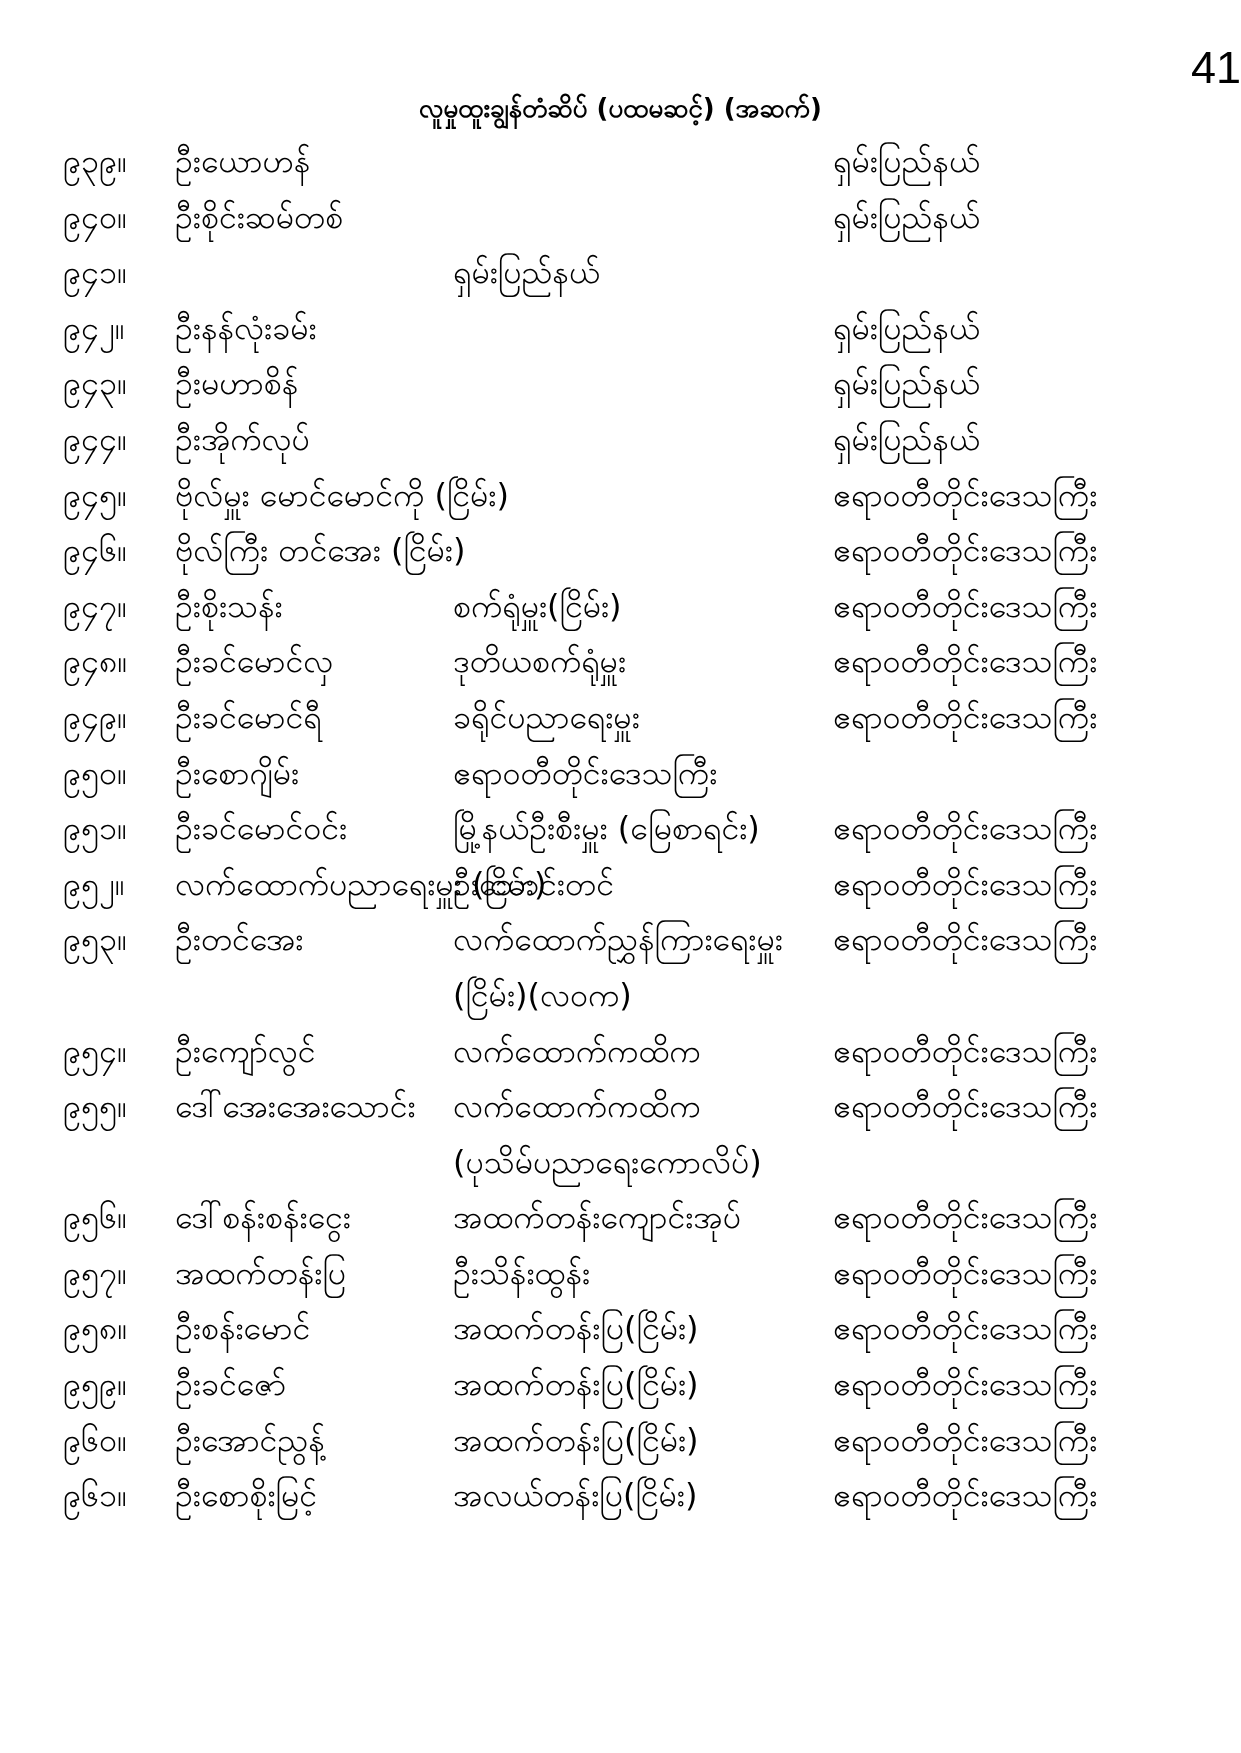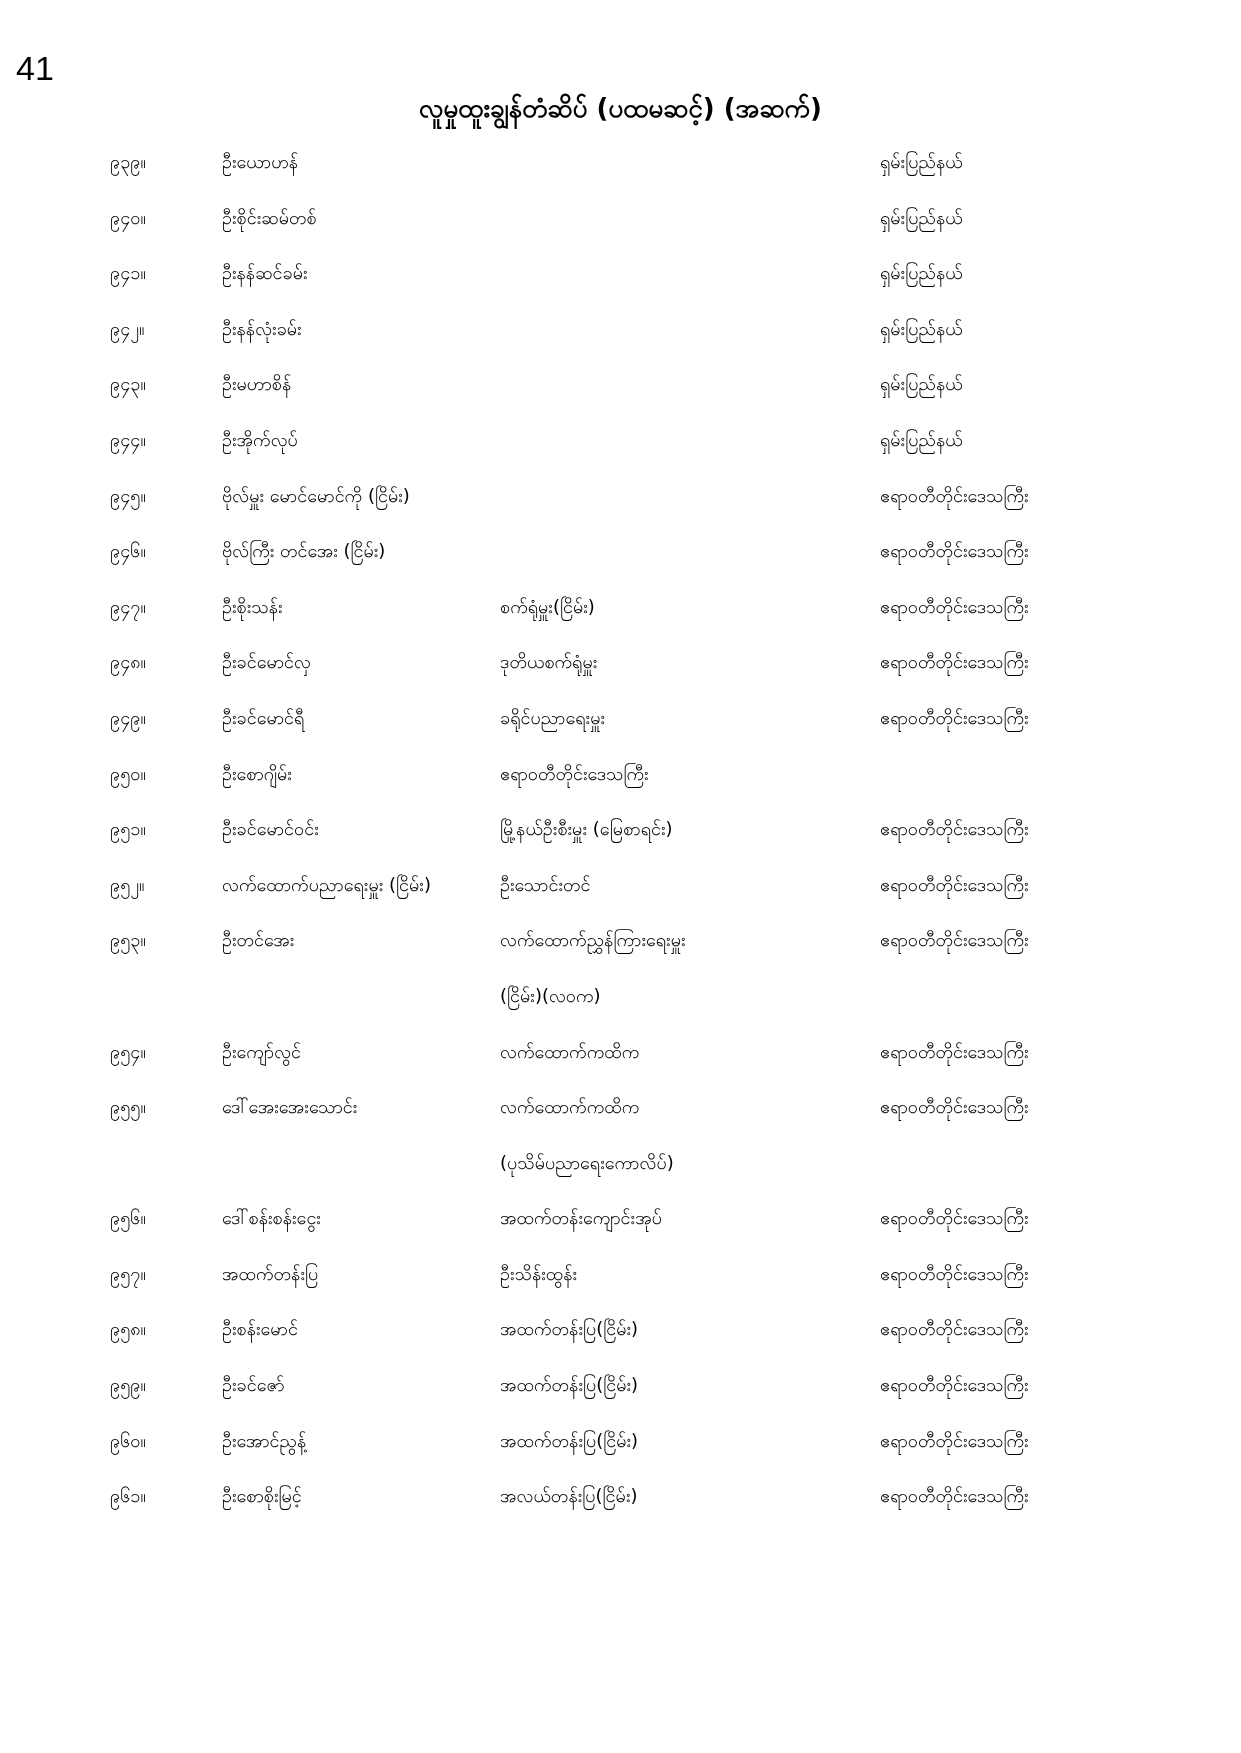--- a/index.html
+++ b/index.html
@@ -11,43 +11,43 @@
     position: relative;
     width: 1241px;
     min-height: 1753px;
     background: #ffffff;
     color: #000000;
     font-family: "DejaVu Sans", sans-serif;
     overflow: hidden;
   }
   .page-number {
     margin-top: 48px;
-    text-align: left;
-    font-size: 34px;
+    text-align: right;
+    font-size: 45px;
     line-height: 40px;
     font-family: "Liberation Sans", "DejaVu Sans", sans-serif;
     color: #000000;
     margin-left: 16px;
   }
   .doc-title {
     text-align: center;
     font-size: 26px;
     line-height: 40px;
     font-weight: bold;
     color: #000000;
   }
   .rows {
     margin-top: 6px;
   }
   .row {
     display: grid;
     grid-template-columns: 112px 278px 380px 1fr;
-    padding-left: 110px;
+    padding-left: 63px;
     align-items: start;
-    font-size: 18px;
+    font-size: 32px;
     line-height: 55.6px;
     color: #000000;
   }
   .col { white-space: nowrap; }
   .pos .pos-line { line-height: 55.6px; }
 </style>
 </head>
 <body>
 
 <div class="page">
@@ -67,21 +67,20 @@
     <div class="col no">၉၄၀။</div>
     <div class="col name">ဦးစိုင်းဆမ်တစ်</div>
     <div class="col pos">
           <div class="pos-line"></div>
         </div>
     <div class="col region">ရှမ်းပြည်နယ်</div>
   </div>
 
   <div class="row">
     <div class="col no">၉၄၁။</div>
-    <div class="col name">ဦးနန်ဆင်ခမ်း</div>
     <div class="col pos">
           <div class="pos-line"></div>
         </div>
     <div class="col region">ရှမ်းပြည်နယ်</div>
   </div>
 
   <div class="row">
     <div class="col no">၉၄၂။</div>
     <div class="col name">ဦးနန်လုံးခမ်း</div>
     <div class="col pos">

